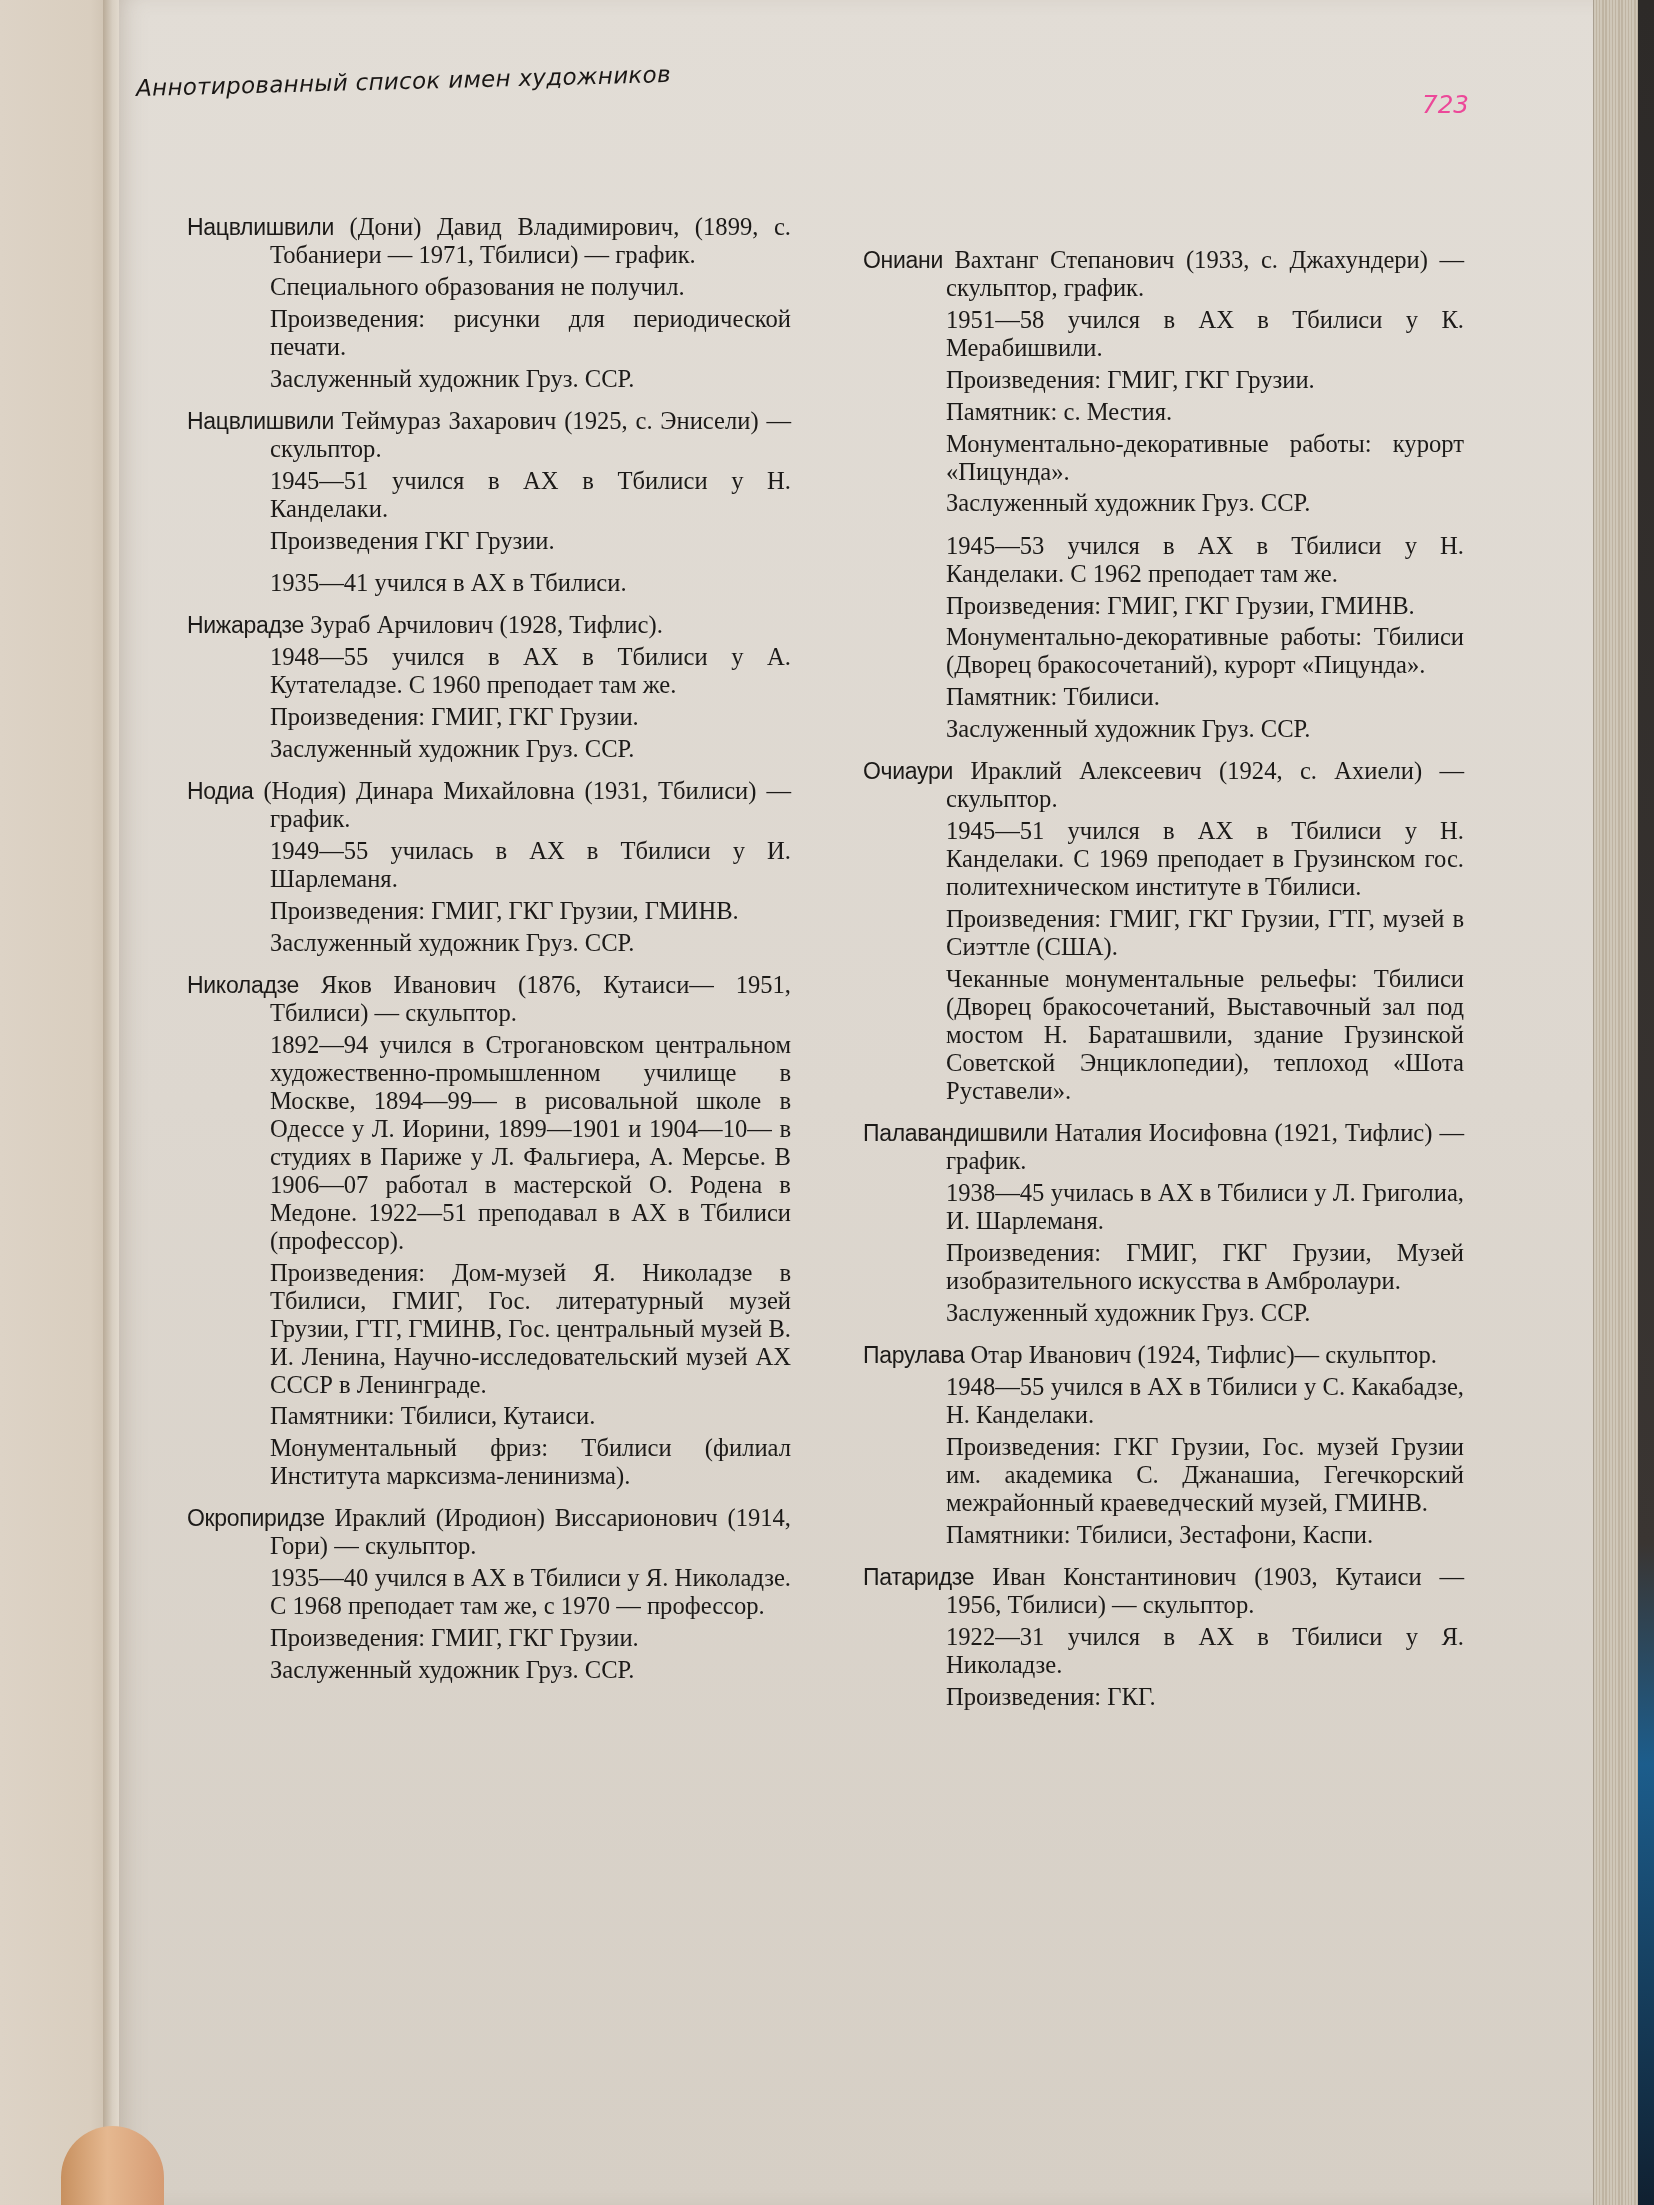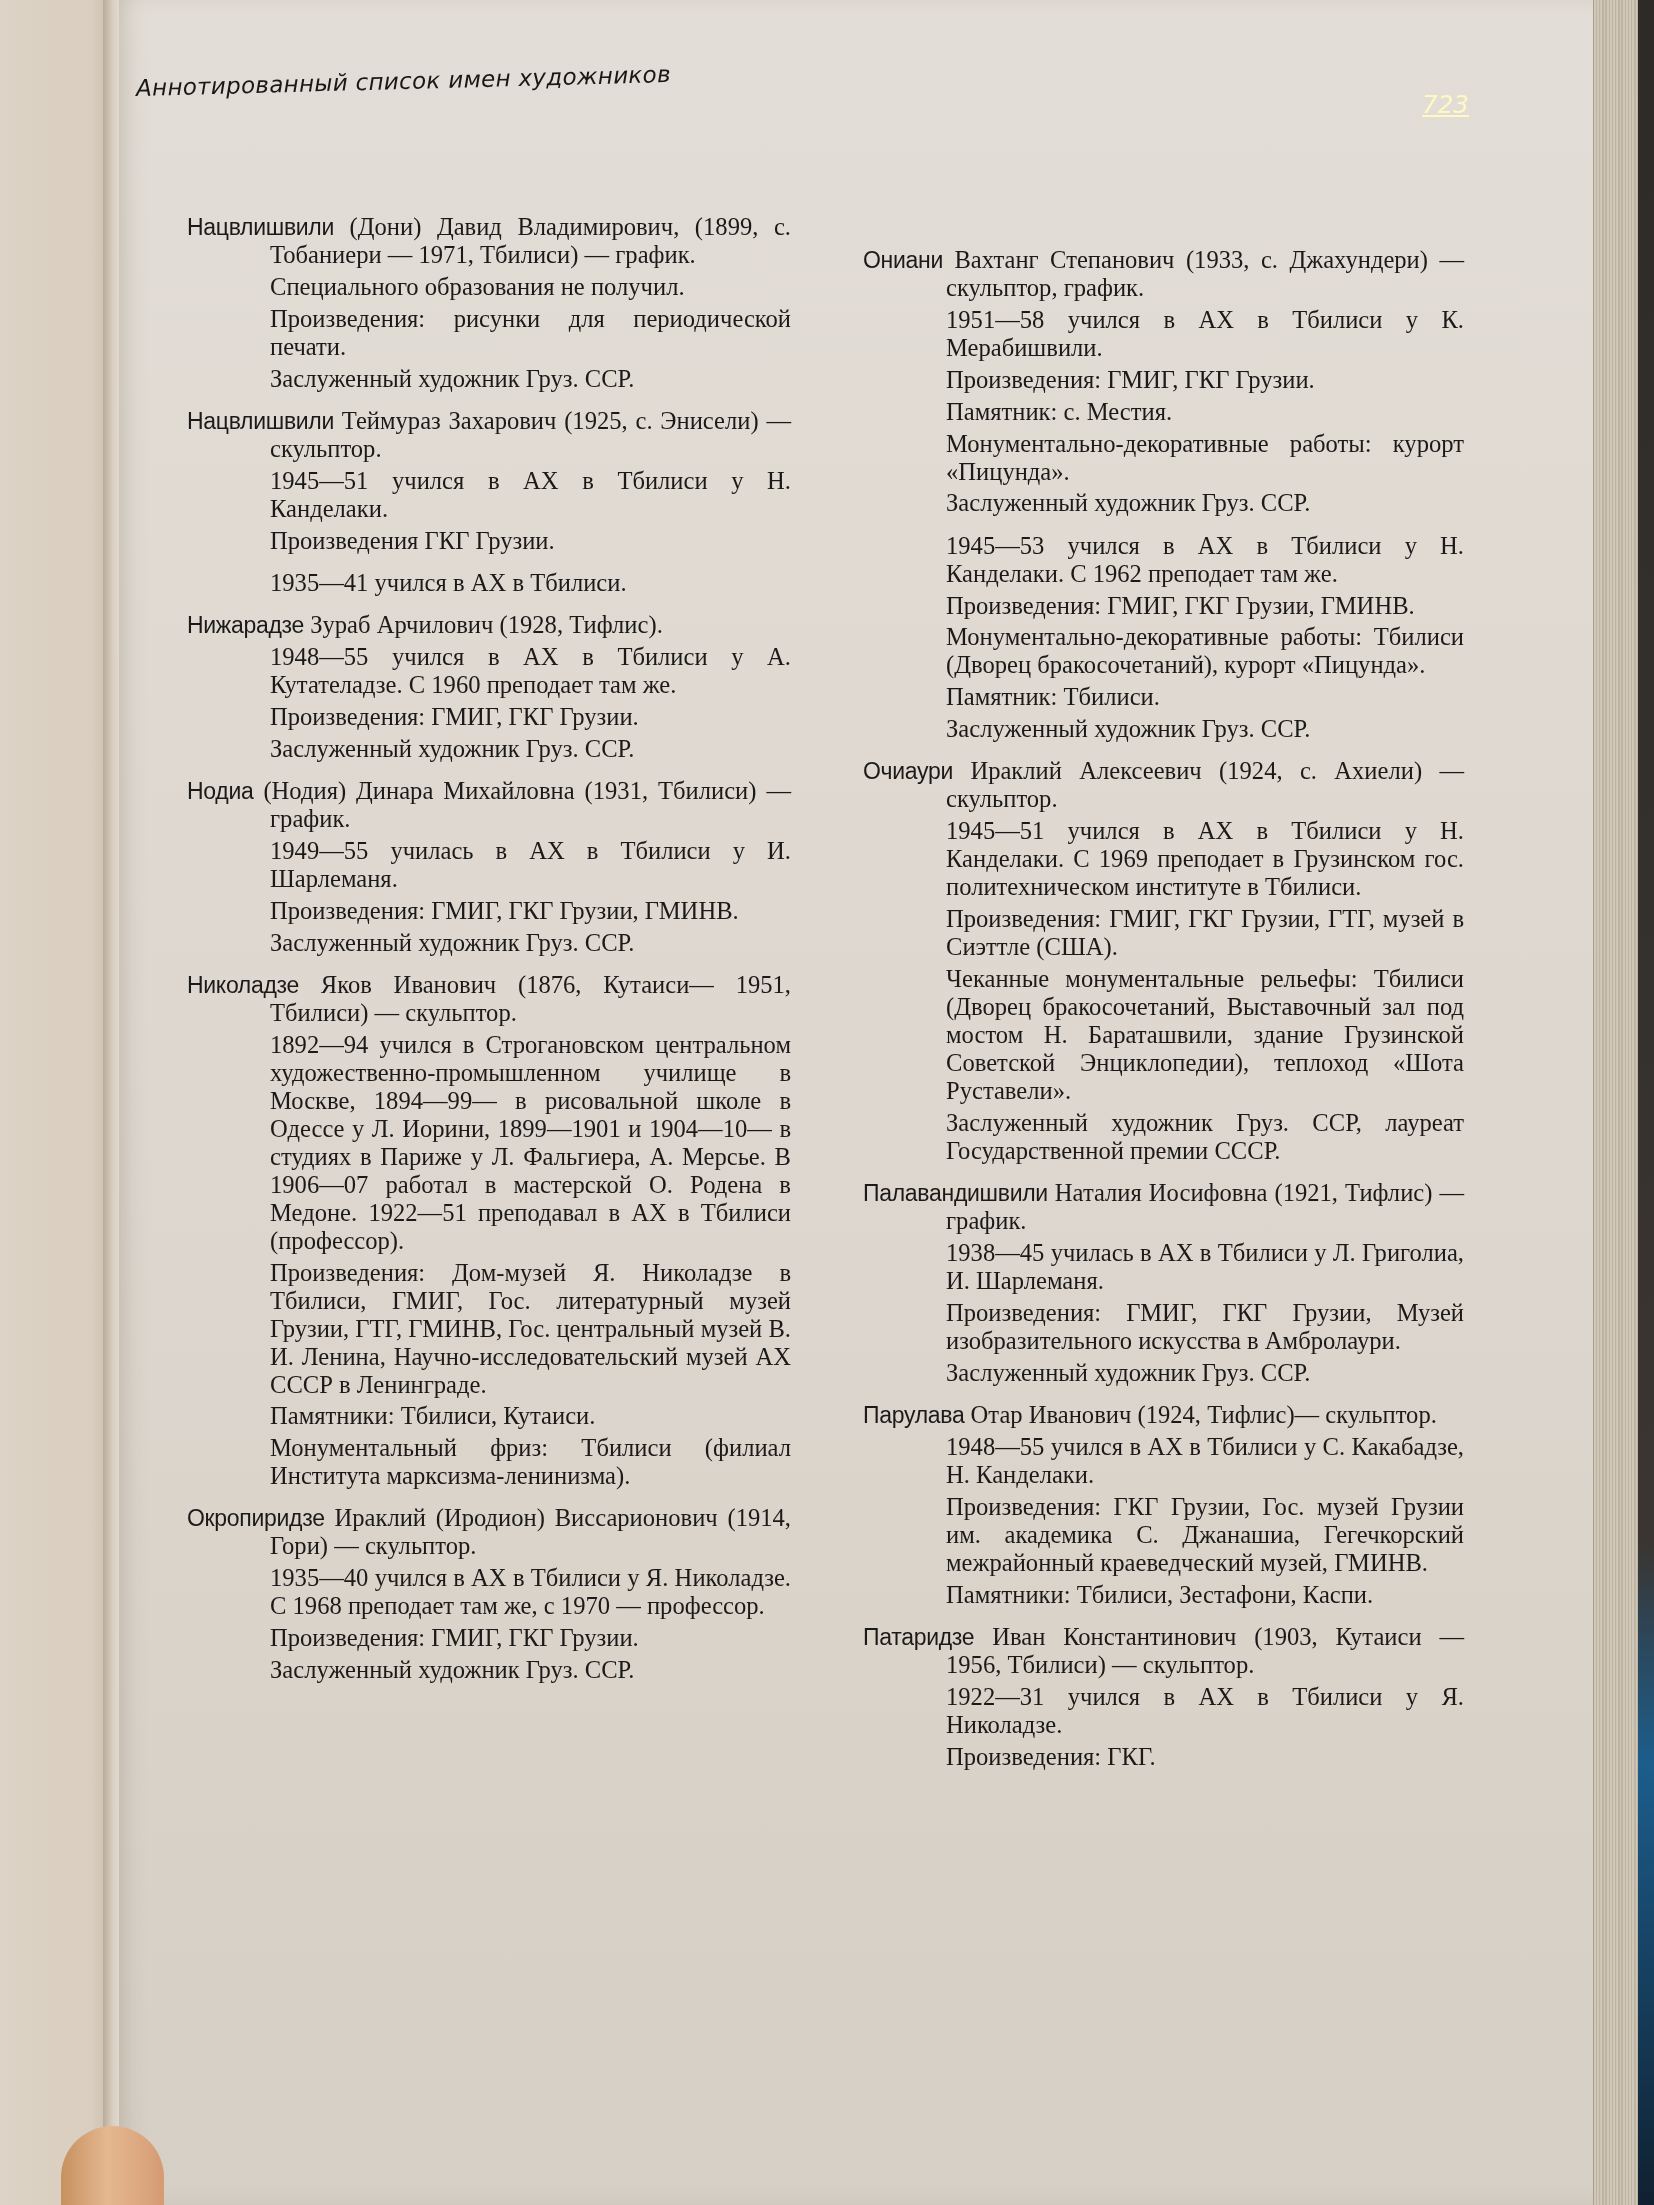--- a/index.html
+++ b/index.html
@@ -32,21 +32,21 @@
   }
   .running-head {
     position: absolute; left: 136px; top: 68px;
     font-family: "DejaVu Sans", sans-serif; font-style: italic;
     font-size: 23px; color: #1a1715; letter-spacing: 0.3px;
     transform: rotate(-1.5deg);
   }
   .page-number {
     position: absolute; left: 1422px; top: 90px;
     font-family: "DejaVu Sans", sans-serif; font-style: italic;
-    font-size: 24.6px; color: #fef9c3; text-decoration: underline;
+    font-size: 24.6px; color: #ec4899;
   }
   .column {
     position: absolute; top: 0;
     font-size: 24.6px; line-height: 28px; color: #1c1a18;
     text-align: justify;
   }
   .col-left { left: 187px; width: 604px; top: 213px; }
   .col-right { left: 863px; width: 601px; top: 246px; }
   .entry { margin: 0 0 14.2px 0; }
   .surname { font-weight: normal; font-family: "Liberation Sans", "DejaVu Sans", sans-serif; font-size: 23px; letter-spacing: -0.3px; }
@@ -125,21 +125,20 @@
       <p class="entry-line">Произведения: ГМИГ, ГКГ Грузии, ГМИНВ.</p>
       <p class="entry-line">Монументально-декоративные работы: Тбилиси (Дворец бракосочетаний), курорт «Пицунда».</p>
       <p class="entry-line">Памятник: Тбилиси.</p>
       <p class="entry-line">Заслуженный художник Груз. ССР.</p>
     </div>
     <div class="entry">
       <p class="entry-head-wrap"><span class="surname">Очиаури</span> <span>Ираклий Алексеевич (1924, с. Ахиели) — скульптор.</span></p>
       <p class="entry-line">1945—51 учился в АХ в Тбилиси у Н. Канделаки. С 1969 преподает в Грузинском гос. политехническом институте в Тбилиси.</p>
       <p class="entry-line">Произведения: ГМИГ, ГКГ Грузии, ГТГ, музей в Сиэттле (США).</p>
       <p class="entry-line">Чеканные монументальные рельефы: Тбилиси (Дворец бракосочетаний, Выставочный зал под мостом Н. Бараташвили, здание Грузинской Советской Энциклопедии), теплоход «Шота Руставели».</p>
-      <p class="entry-line">Заслуженный художник Груз. ССР, лауреат Государственной премии СССР.</p>
     </div>
     <div class="entry">
       <p class="entry-head-wrap"><span class="surname">Палавандишвили</span> <span>Наталия Иосифовна (1921, Тифлис) — график.</span></p>
       <p class="entry-line">1938—45 училась в АХ в Тбилиси у Л. Григолиа, И. Шарлеманя.</p>
       <p class="entry-line">Произведения: ГМИГ, ГКГ Грузии, Музей изобразительного искусства в Амбролаури.</p>
       <p class="entry-line">Заслуженный художник Груз. ССР.</p>
     </div>
     <div class="entry">
       <p class="entry-head-wrap"><span class="surname">Парулава</span> <span>Отар Иванович (1924, Тифлис)— скульптор.</span></p>
       <p class="entry-line">1948—55 учился в АХ в Тбилиси у С. Какабадзе, Н. Канделаки.</p>

